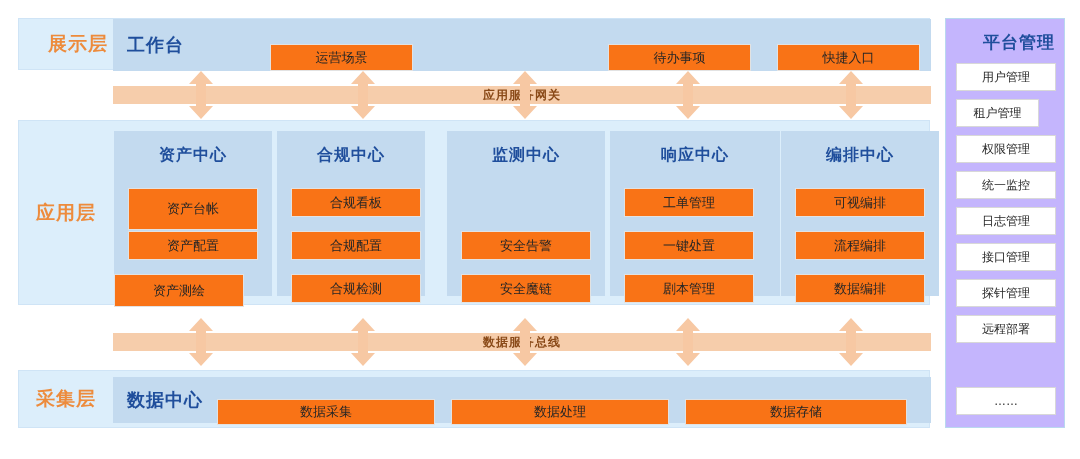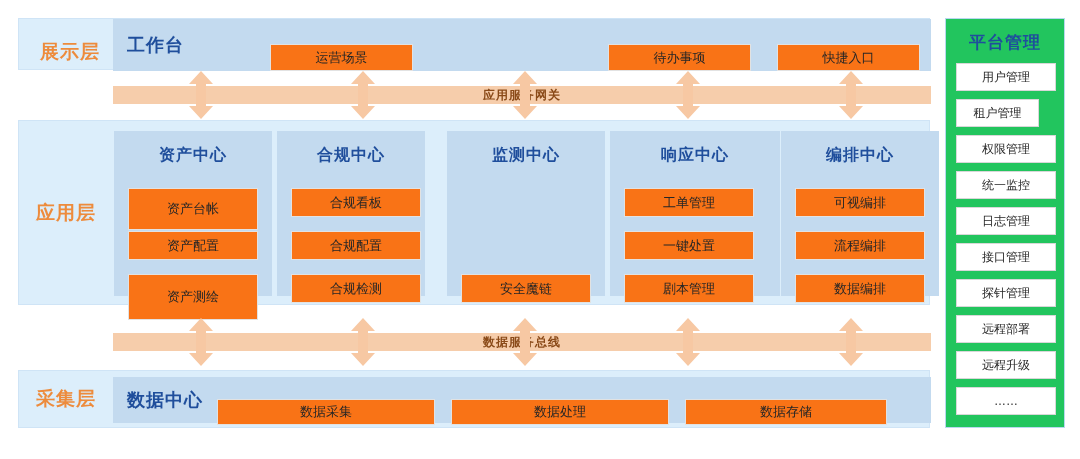--- a/index.html
+++ b/index.html
@@ -82,23 +82,24 @@
     z-index:5;
   }
   .darr{
     position:absolute;
     z-index:4;
   }
 
   
   #mgmt-rail{
     position:absolute;
-    background:#22c55e;
+    background:#c4b5fd;
     border:1px solid #b9d8ef;
     box-sizing:border-box;
+    padding-left:14px;
   }
   #mgmt-title{
     position:absolute;
     width:100%;
     text-align:center;
     color:#1f4e9c;
     font-weight:bold;
     font-size:17px;
     letter-spacing:1px;
     white-space:nowrap;
@@ -124,21 +125,21 @@
     letter-spacing:1px;
     white-space:nowrap;
   }
 </style>
 </head>
 <body>
 
 <div id="canvas">
 
   <div class="band" id="band-presentation" style="left:18px;top:18px;width:912px;height:52px;">
-    <div class="layer-label" style="left:4px;top:0;width:94px;height:100%;margin-top:8px;">展示层</div>
+    <div class="layer-label" style="left:12px;top:0;width:94px;height:100%;">展示层</div>
     <div class="panel" style="left:94px;top:0;width:818px;height:52px;"></div>
     <div class="sub-title" style="left:108px;top:0;height:52px;">工作台</div>
 
     <div class="chip" style="left:251px;top:13px;width:143px;height:27px;">运营场景</div>
     <div class="chip" style="left:589px;top:13px;width:143px;height:27px;">待办事项</div>
     <div class="chip" style="left:758px;top:13px;width:143px;height:27px;">快捷入口</div>
   </div>
 
   <div>
     <svg class="darr" style="left:186px;top:71px;" width="30" height="48" viewBox="0 0 30 48">
@@ -162,32 +163,33 @@
     </div>
   </div>
 
   <div class="band" id="band-application" style="left:18px;top:120px;width:912px;height:185px;">
     <div class="layer-label" style="left:0;top:0;width:94px;height:100%;">应用层</div>
 
     <div class="panel" style="left:95px;top:10px;width:158px;height:165px;">
       <div class="panel-title" style="top:14px;">资产中心</div>
       <div class="chip" style="left:14px;top:45px;width:130px;height:42px;">资产台帐</div>
       <div class="chip" style="left:14px;top:88px;width:130px;height:29px;">资产配置</div>
-      <div class="chip" style="left:14px;top:131px;width:130px;height:46px;">资产测绘</div>
+      <div class="chip" style="left:0;top:131px;width:130px;height:33px;">资产测绘</div>
     </div>
 
     <div class="panel" style="left:258px;top:10px;width:148px;height:165px;">
       <div class="panel-title" style="top:14px;">合规中心</div>
       <div class="chip" style="left:14px;top:45px;width:130px;height:29px;">合规看板</div>
       <div class="chip" style="left:14px;top:88px;width:130px;height:29px;text-align:center;">合规配置</div>
       <div class="chip" style="left:14px;top:131px;width:130px;height:29px;">合规检测</div>
     </div>
 
     <div class="panel" style="left:428px;top:10px;width:158px;height:165px;">
       <div class="panel-title" style="top:14px;">监测中心</div>
+      <div class="chip" style="left:14px;top:88px;width:130px;height:29px;">安全告警</div>
       <div class="chip" style="left:14px;top:131px;width:130px;height:29px;">安全魔链</div>
     </div>
 
     <div class="panel" style="left:591px;top:10px;width:170px;height:165px;">
       <div class="panel-title" style="top:14px;">响应中心</div>
       <div class="chip" style="left:14px;top:45px;width:130px;height:29px;">工单管理</div>
       <div class="chip" style="left:14px;top:88px;width:130px;height:29px;">一键处置</div>
       <div class="chip" style="left:14px;top:131px;width:130px;height:29px;">剧本管理</div>
     </div>
 
@@ -221,31 +223,30 @@
     </div>
   </div>
 
   <div class="band" id="band-collection" style="left:18px;top:370px;width:912px;height:58px;">
     <div class="layer-label" style="left:0;top:0;width:94px;height:100%;">采集层</div>
     <div class="panel" style="left:94px;top:6px;width:818px;height:46px;"></div>
     <div class="sub-title" style="left:108px;top:6px;height:46px;">数据中心</div>
 
     <div class="chip" style="left:198px;top:16px;width:218px;height:26px;">数据采集</div>
     <div class="chip" style="left:432px;top:16px;width:218px;height:26px;">数据处理</div>
-    <div class="chip" style="left:666px;top:16px;width:202px;height:26px;">数据存储</div>
+    <div class="chip" style="left:666px;top:16px;width:222px;height:26px;">数据存储</div>
   </div>
 
   <div id="mgmt-rail" style="left:945px;top:18px;width:120px;height:410px;">
     <div id="mgmt-title" style="top:12px;">平台管理</div>
 
     <div class="rail-chip" style="left:10px;top:44px;width:100px;height:28px;">用户管理</div>
     <div class="rail-chip" style="left:10px;top:80px;width:83px;height:28px;">租户管理</div>
     <div class="rail-chip" style="left:10px;top:116px;width:100px;height:28px;">权限管理</div>
     <div class="rail-chip" style="left:10px;top:152px;width:100px;height:28px;">统一监控</div>
     <div class="rail-chip" style="left:10px;top:188px;width:100px;height:28px;">日志管理</div>
     <div class="rail-chip" style="left:10px;top:224px;width:100px;height:28px;">接口管理</div>
     <div class="rail-chip" style="left:10px;top:260px;width:100px;height:28px;">探针管理</div>
     <div class="rail-chip" style="left:10px;top:296px;width:100px;height:28px;">远程部署</div>
-    <div class="rail-chip" style="left:10px;top:332px;width:100px;height:28px;">远程升级</div>
     <div class="rail-chip" style="left:10px;top:368px;width:100px;height:28px;">……</div>
   </div>
 
 </div>
 
 </body></html>

